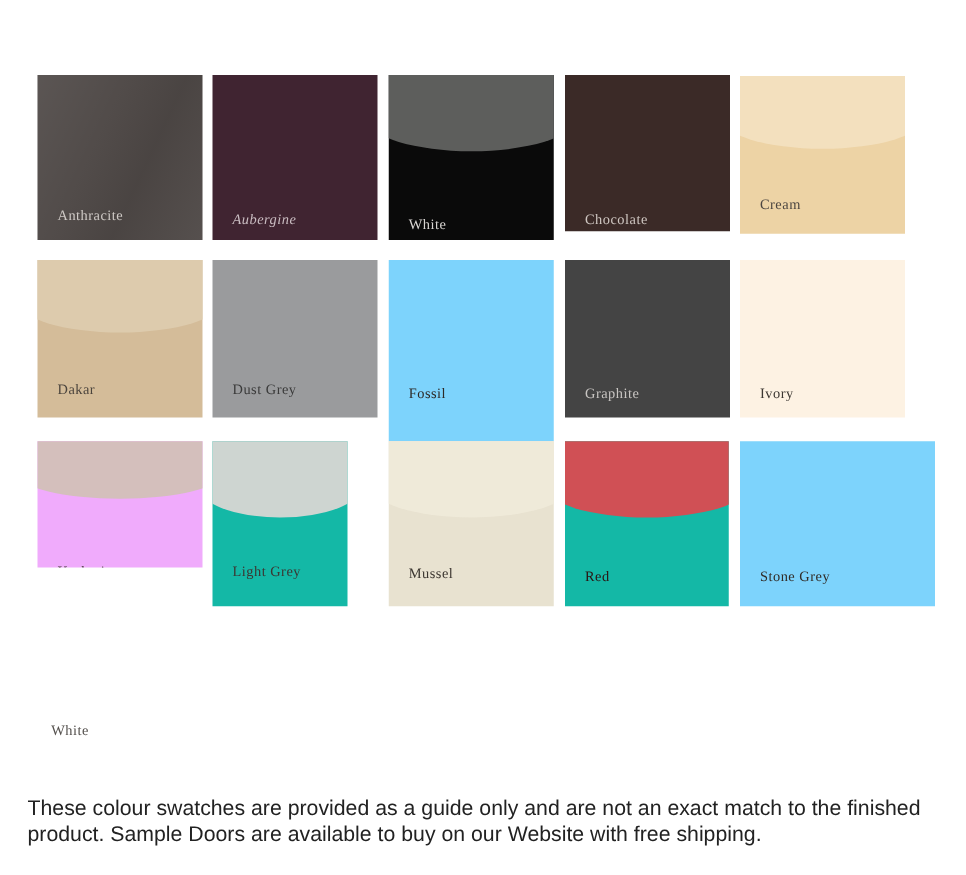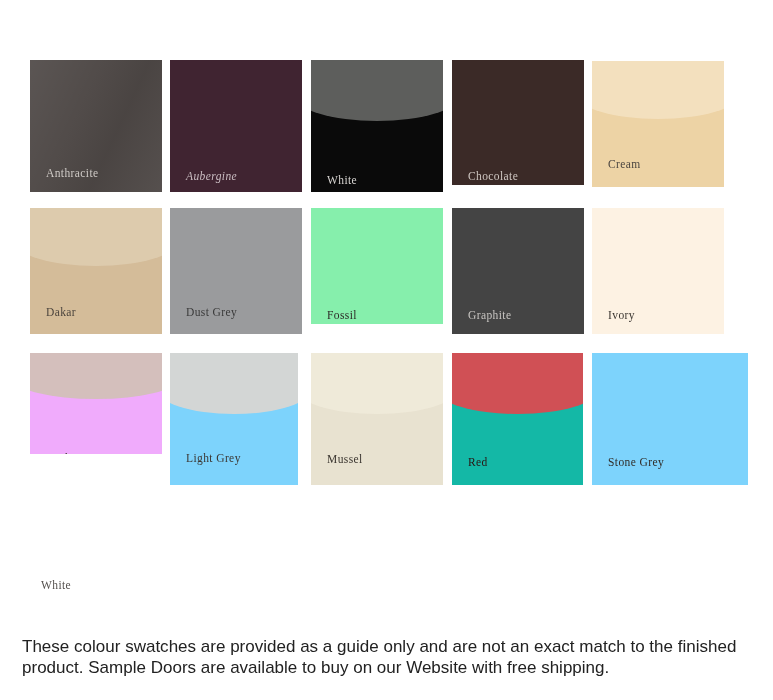--- a/index.html
+++ b/index.html
@@ -104,34 +104,34 @@
       <div class="gloss" style="background: rgb(243, 224, 191); opacity: 0.95;"></div>
       <div class="swatch-label" style="top: 98px; color: rgb(75, 69, 64);">Cream</div>
     </div>
     <div class="swatch" style="left: 30px; top: 208px; width: 132px; height: 126px; background: rgb(212, 188, 153);">
       <div class="gloss" style="background: rgb(221, 203, 174); opacity: 0.95;"></div>
       <div class="swatch-label" style="top: 99px; color: rgb(75, 68, 61);">Dakar</div>
     </div>
     <div class="swatch" style="left: 170px; top: 208px; width: 132px; height: 126px; background: rgb(154, 155, 157);">
       <div class="swatch-label" style="top: 99px; color: rgb(58, 58, 58);">Dust Grey</div>
     </div>
-    <div class="swatch" style="left: 311px; top: 208px; width: 132px; height: 116px; background: #86efac;">
+    <div class="swatch" style="left: 311px; top: 208px; width: 132px; height: 145px; background: #7dd3fc;">
       <div class="swatch-label" style="top: 102px; color: rgb(45, 42, 39);">Fossil</div>
     </div>
     <div class="swatch" style="left: 452px; top: 208px; width: 132px; height: 126px; background: rgb(68, 68, 68);">
       <div class="swatch-label" style="top: 102px; color: rgb(200, 197, 194);">Graphite</div>
     </div>
     <div class="swatch" style="left: 592px; top: 208px; width: 132px; height: 126px; background: rgb(253, 242, 227);">
       <div class="swatch-label" style="top: 102px; color: rgb(60, 55, 50);">Ivory</div>
     </div>
     <div class="swatch" style="left: 30px; top: 353px; width: 132px; height: 101px; background: #f0abfc;">
       <div class="gloss" style="background: rgb(210, 192, 184); opacity: 0.95;"></div>
       <div class="swatch-label" style="top: 100px; color: rgb(62, 56, 50);">Kashmir</div>
     </div>
-    <div class="swatch" style="left: 170px; top: 353px; width: 128px; height: 132px; background: #7dd3fc; padding-left: 12px;">
+    <div class="swatch" style="left: 170px; top: 353px; width: 108px; height: 132px; background: #14b8a6; padding-left: 12px;">
       <div class="gloss" style="background: rgb(216, 214, 211); opacity: 0.95;"></div>
       <div class="swatch-label" style="top: 100px; color: rgb(59, 55, 51);">Light Grey</div>
     </div>
     <div class="swatch" style="left: 311px; top: 353px; width: 132px; height: 132px; background: rgb(232, 226, 208);">
       <div class="gloss" style="background: rgb(239, 234, 217); opacity: 0.95;"></div>
       <div class="swatch-label" style="top: 101px; color: rgb(59, 54, 48);">Mussel</div>
     </div>
     <div class="swatch" style="left: 452px; top: 353px; width: 131px; height: 132px; background: #14b8a6;">
       <div class="gloss" style="background: rgb(208, 80, 85); opacity: 1; top: -42%; height: 88%;"></div>
       <div class="swatch-label" style="top: 104px; color: rgb(43, 21, 19);">Red</div>

